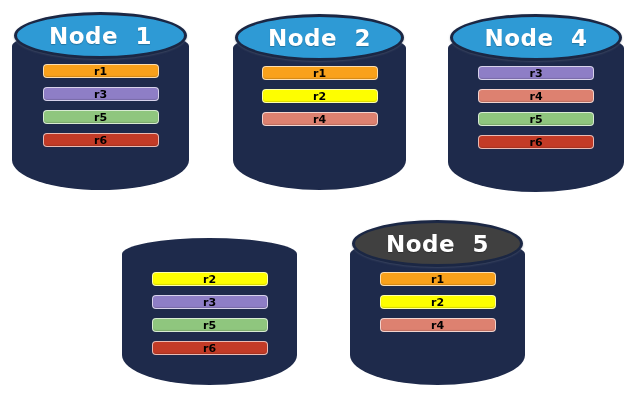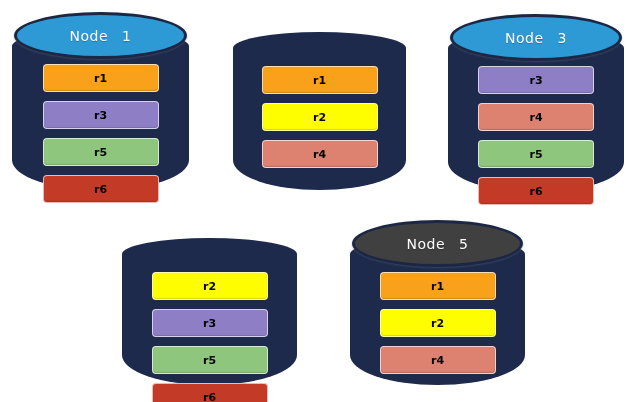--- a/index.html
+++ b/index.html
@@ -40,39 +40,39 @@
     background: #2E9AD5;
     border: 3px solid #1B2744;
     border-radius: 50%;
     box-shadow: 0 1px 2px rgba(90,100,120,0.45);
     display: flex;
     align-items: center;
     justify-content: center;
   }
   .node-title {
     color: #ffffff;
-    font-size: 14px;
-    font-weight: normal;
+    font-size: 23px;
+    font-weight: bold;
     word-spacing: 9px;
     letter-spacing: 0.5px;
     text-shadow: 0 1px 1px rgba(0,0,0,0.25);
     white-space: nowrap;
   }
   .bars {
     position: absolute;
     left: 0; right: 0;
     top: 54px;
     display: flex;
     flex-direction: column;
     align-items: center;
     gap: 9px;
   }
   .bar {
     width: 116px;
-    height: 28px;
+    height: 14px;
     box-sizing: border-box;
     border-radius: 4px;
     border: 1px solid rgba(255,255,255,0.65);
     box-shadow: inset 0 -1px 1px rgba(0,0,0,0.15);
     display: flex;
     align-items: center;
     justify-content: center;
   }
   .bar-label {
     color: #000000;
@@ -100,36 +100,39 @@
         <div class="bar" style="background: rgb(143, 198, 126);">
     <span class="bar-label" style="color: rgb(0, 0, 0);">r5</span>
   </div>
         <div class="bar" style="background: rgb(195, 59, 39);">
     <span class="bar-label" style="color: rgb(0, 0, 0);">r6</span>
   </div>
       </div>
   </div>
     <div class="node node-1">
     <div class="cyl-body" style="background: rgb(30, 42, 75);"></div>
+    <div class="cyl-top" style="background: rgb(46, 154, 213); border-color: rgb(27, 39, 68);">
+      <span class="node-title" style="color: rgb(255, 255, 255);">Node 2</span>
+    </div>
     <div class="bars">
         <div class="bar" style="background: rgb(249, 161, 27);">
     <span class="bar-label" style="color: rgb(0, 0, 0);">r1</span>
   </div>
         <div class="bar" style="background: rgb(254, 254, 0);">
     <span class="bar-label" style="color: rgb(0, 0, 0);">r2</span>
   </div>
         <div class="bar" style="background: rgb(221, 129, 112);">
     <span class="bar-label" style="color: rgb(0, 0, 0);">r4</span>
   </div>
       </div>
   </div>
     <div class="node node-2">
     <div class="cyl-body" style="background: rgb(30, 42, 75);"></div>
     <div class="cyl-top" style="background: rgb(46, 154, 213); border-color: rgb(27, 39, 68);">
-      <span class="node-title" style="color: rgb(255, 255, 255);">Node 3</span>
+      <span class="node-title" style="color: rgb(255, 255, 255);">Node 4</span>
     </div>
     <div class="bars">
         <div class="bar" style="background: rgb(142, 126, 198);">
     <span class="bar-label" style="color: rgb(0, 0, 0);">r3</span>
   </div>
         <div class="bar" style="background: rgb(221, 129, 112);">
     <span class="bar-label" style="color: rgb(0, 0, 0);">r4</span>
   </div>
         <div class="bar" style="background: rgb(143, 198, 126);">
     <span class="bar-label" style="color: rgb(0, 0, 0);">r5</span>

